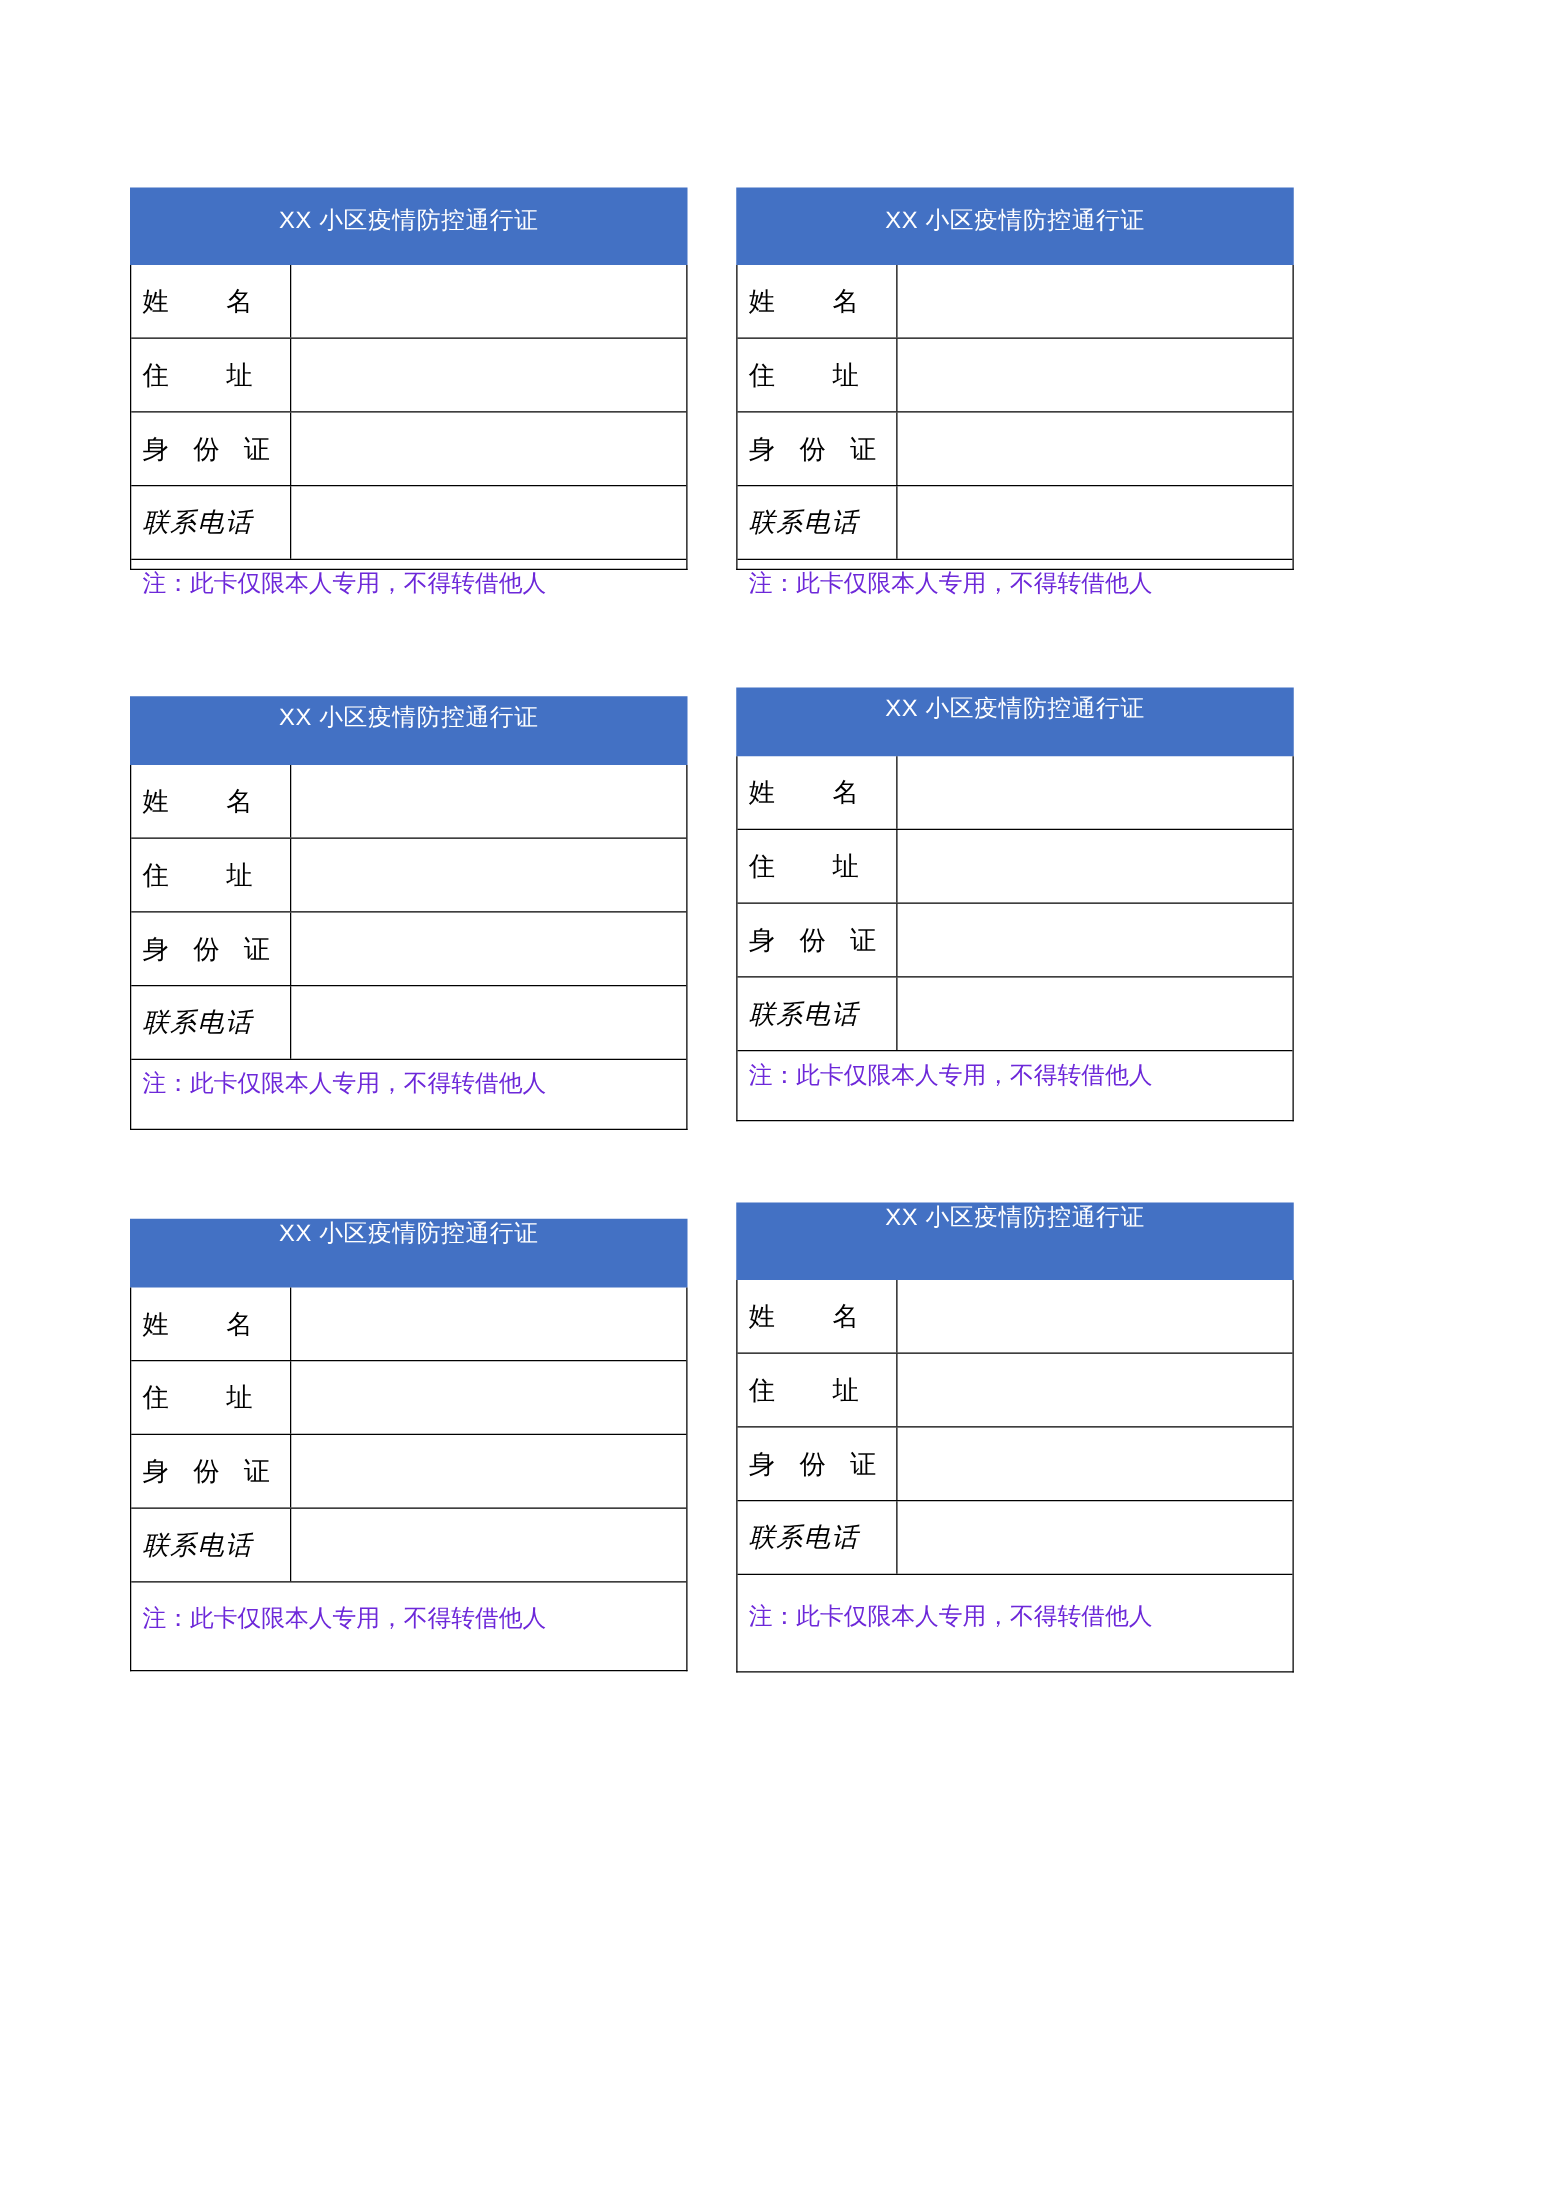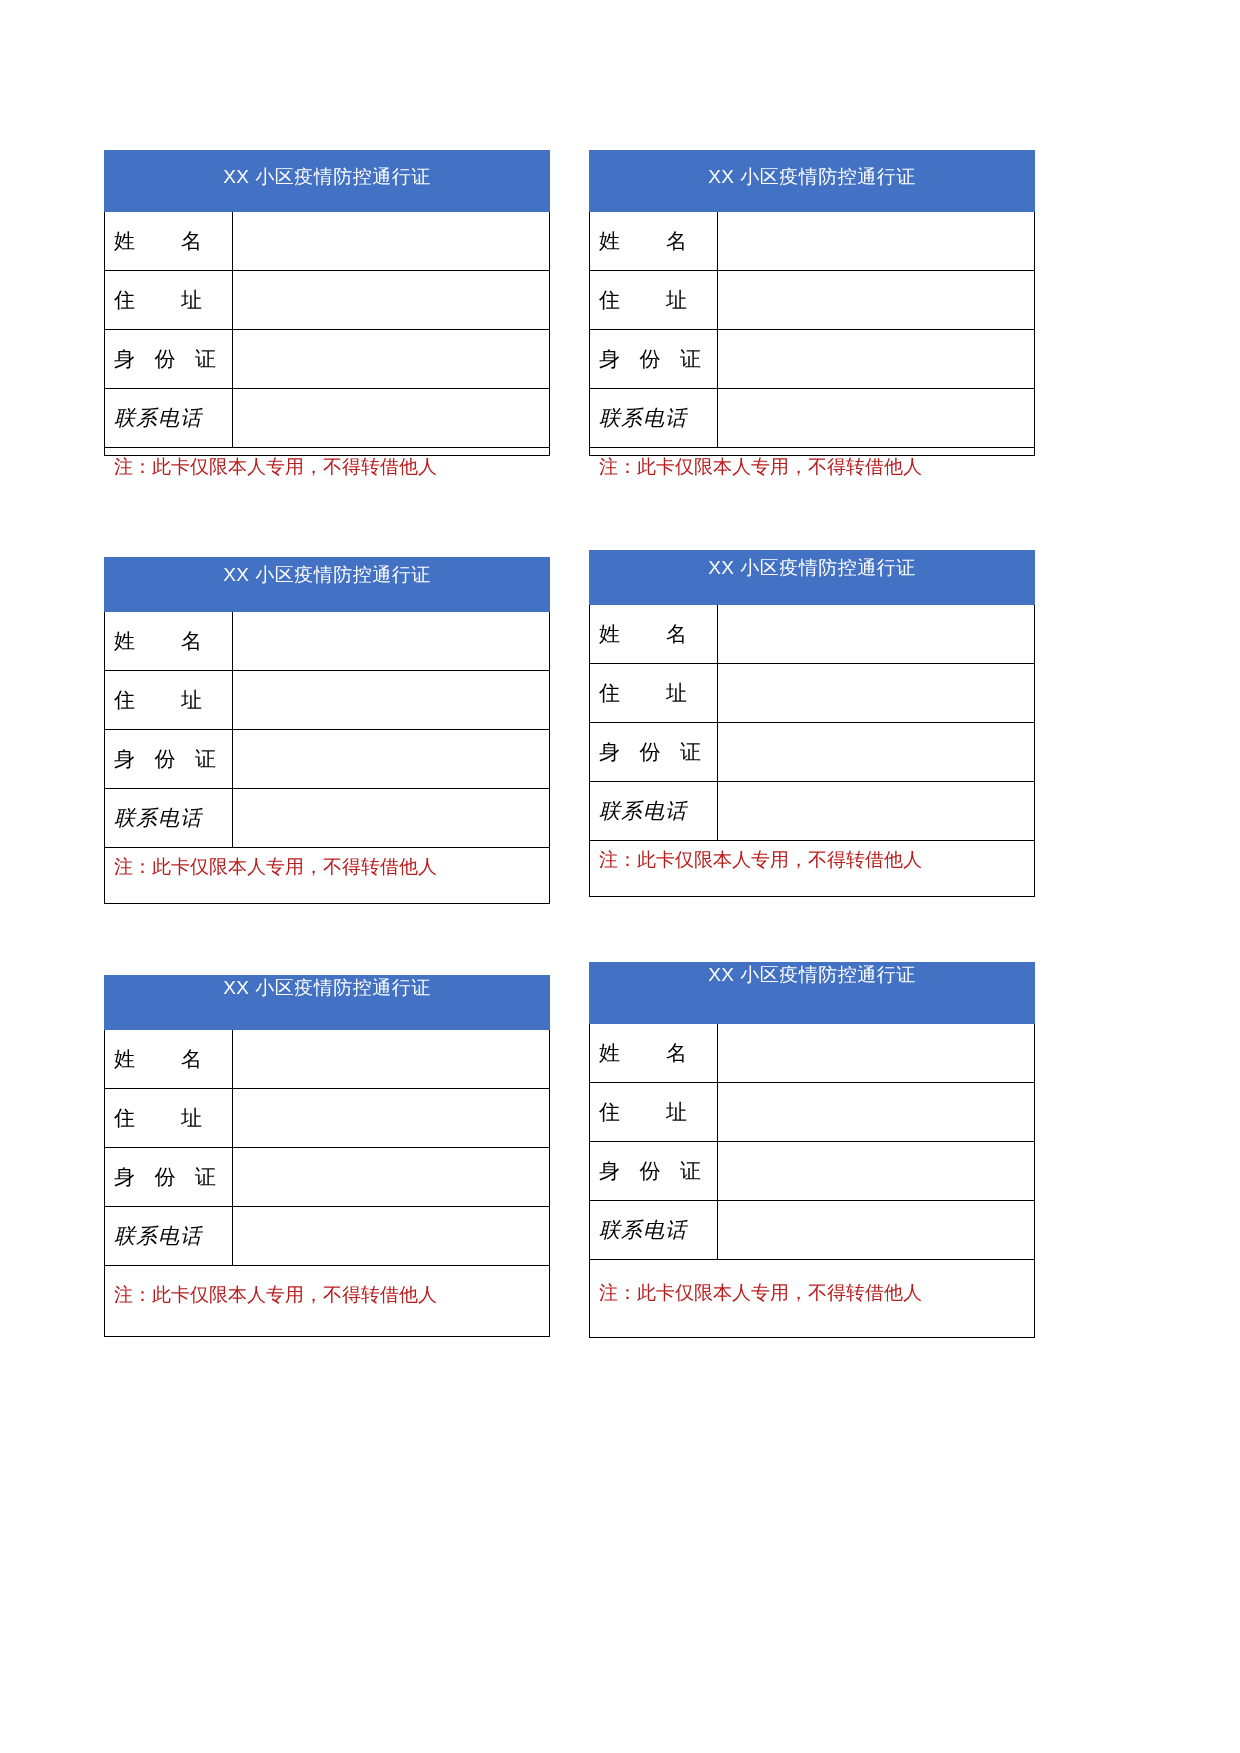--- a/index.html
+++ b/index.html
@@ -71,21 +71,21 @@
   }
   .row-label span.ch {
     display: inline-block;
   }
   .row-value {
     flex: 1;
   }
 
   .note {
     font-size: 19px;
-    color: #b91c1c;
+    color: #6d28d9;
     padding: 6px 0 6px 9px;
     white-space: nowrap;
     box-sizing: border-box;
   }
 
   
   #card-0 { left: 104px; top: 150px; }
   #card-0 .card-title { height: 62px; padding-top: 14px; }
   #card-0 .card-body  { height: 244px; }
   #card-0 .note { position: absolute; left: 0; top: 236px; }

